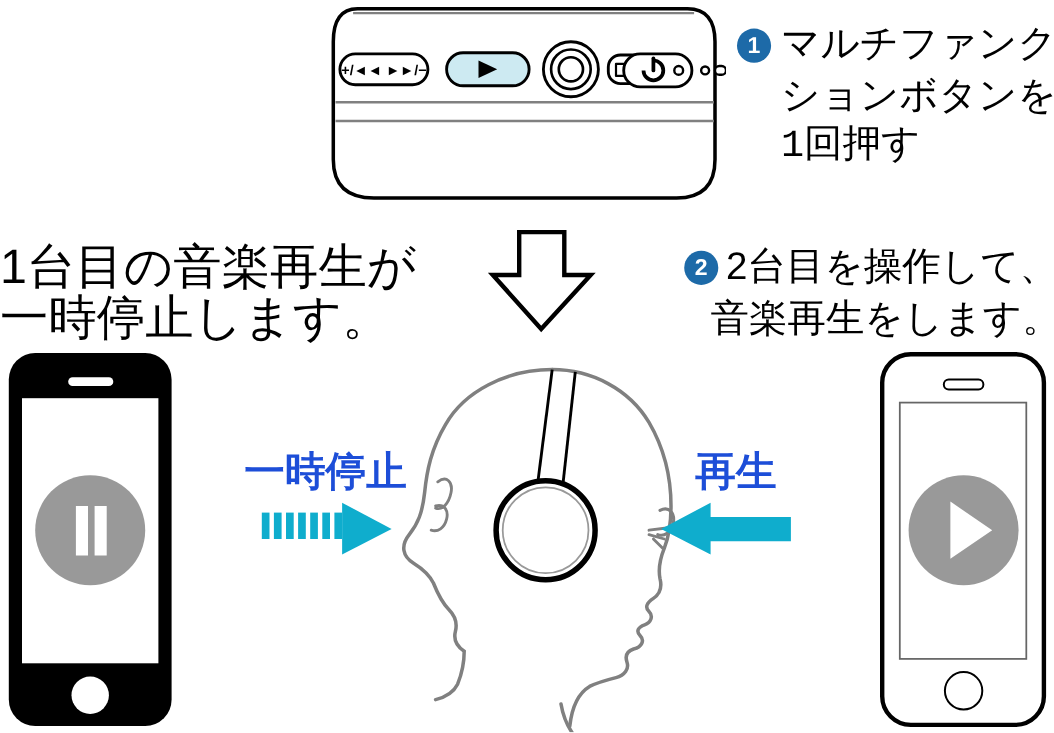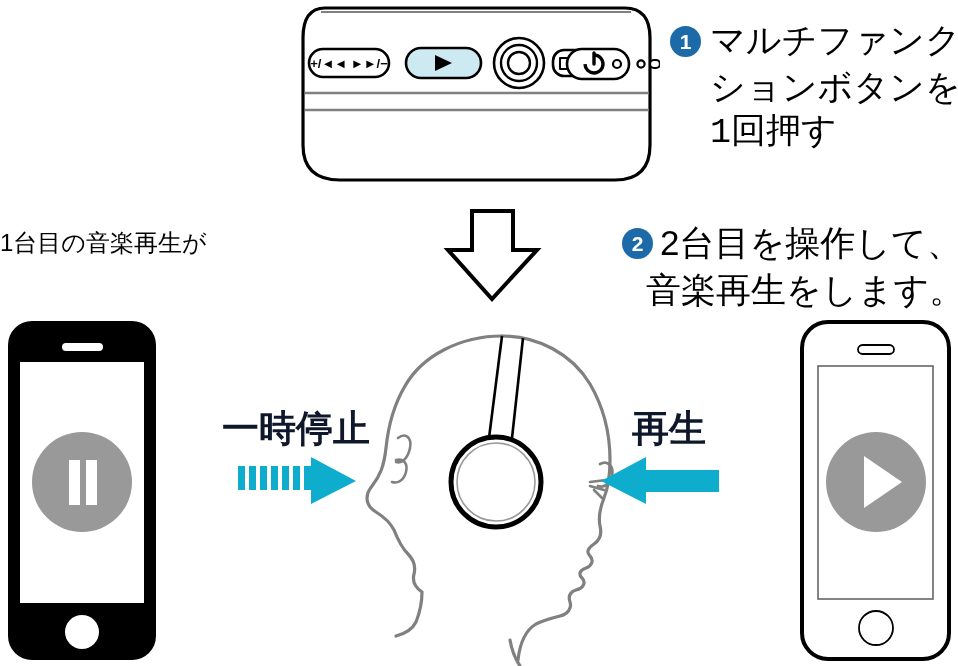--- a/index.html
+++ b/index.html
@@ -47,34 +47,34 @@
   #step1-line3 { left: 710px; top: 110px; font-family: Liberation Mono, monospace; }
 
   
   #step2-badge { left: 622px; top: 228px; }
   #step2-line1 { left: 660px; top: 219px; }
   #step2-line2 { left: 646px; top: 266px; }
 
   
   .plain-text {
     position: absolute;
-    font-size: 24px;
+    font-size: 44px;
     line-height: 47px;
     color: #000000;
     white-space: pre;
   }
   #left-line1 { left: 0px; top: 219px; }
   #left-line2 { left: 0px; top: 266px; }
 
   
   .bold-label {
     position: absolute;
     font-size: 37px;
     font-weight: bold;
-    color: #0f172a;
+    color: #1d4ed8;
     white-space: pre;
   }
   #label-pause { left: 222px; top: 404px; }
   #label-play  { left: 632px; top: 404px; }
 
   
   .svgbox { position: absolute; display: block; }
 </style>
 </head>
 <body>
@@ -133,20 +133,21 @@
   <div class="badge" id="step1-badge">1</div>
   <div class="step-text" id="step1-line1">マルチファンク</div>
   <div class="step-text" id="step1-line2">ションボタンを</div>
   <div class="step-text" id="step1-line3">1回押す</div>
 
   <svg class="svgbox" id="down-arrow" style="left:440px; top:206px;" width="105" height="100" viewBox="0 0 105 100">
     <polygon points="32,5 73,5 73,44 97,44 52,93 8,44 32,44" fill="#ffffff" stroke="#000000" stroke-width="4" stroke-linejoin="miter"></polygon>
   </svg>
 
   <div class="plain-text" id="left-line1">1台目の音楽再生が</div>
+  <div class="plain-text" id="left-line2">一時停止します。</div>
 
   <div class="badge" id="step2-badge">2</div>
   <div class="step-text" id="step2-line1">2台目を操作して、</div>
   <div class="step-text" id="step2-line2">音楽再生をします。</div>
 
   <svg class="svgbox" id="phone-left" style="left:5px; top:318px;" width="155" height="345" viewBox="0 0 155 345">
     <rect x="3" y="3" width="148" height="339" rx="24" ry="24" fill="#000000"></rect>
     <rect x="15" y="44" width="124" height="241" fill="#ffffff"></rect>
     <rect x="57" y="25" width="41" height="8" rx="4" ry="4" fill="#ffffff"></rect>
     <circle cx="77" cy="314" r="17" fill="#ffffff"></circle>

